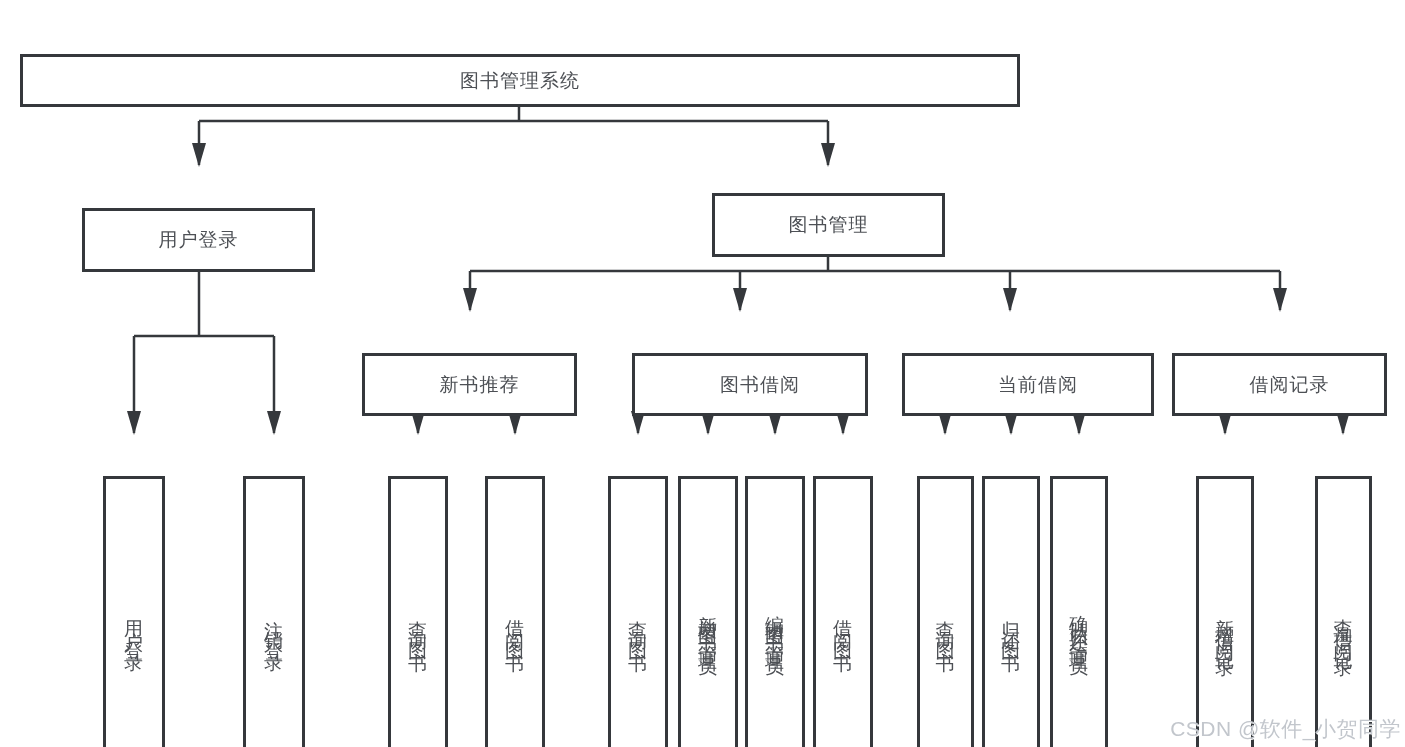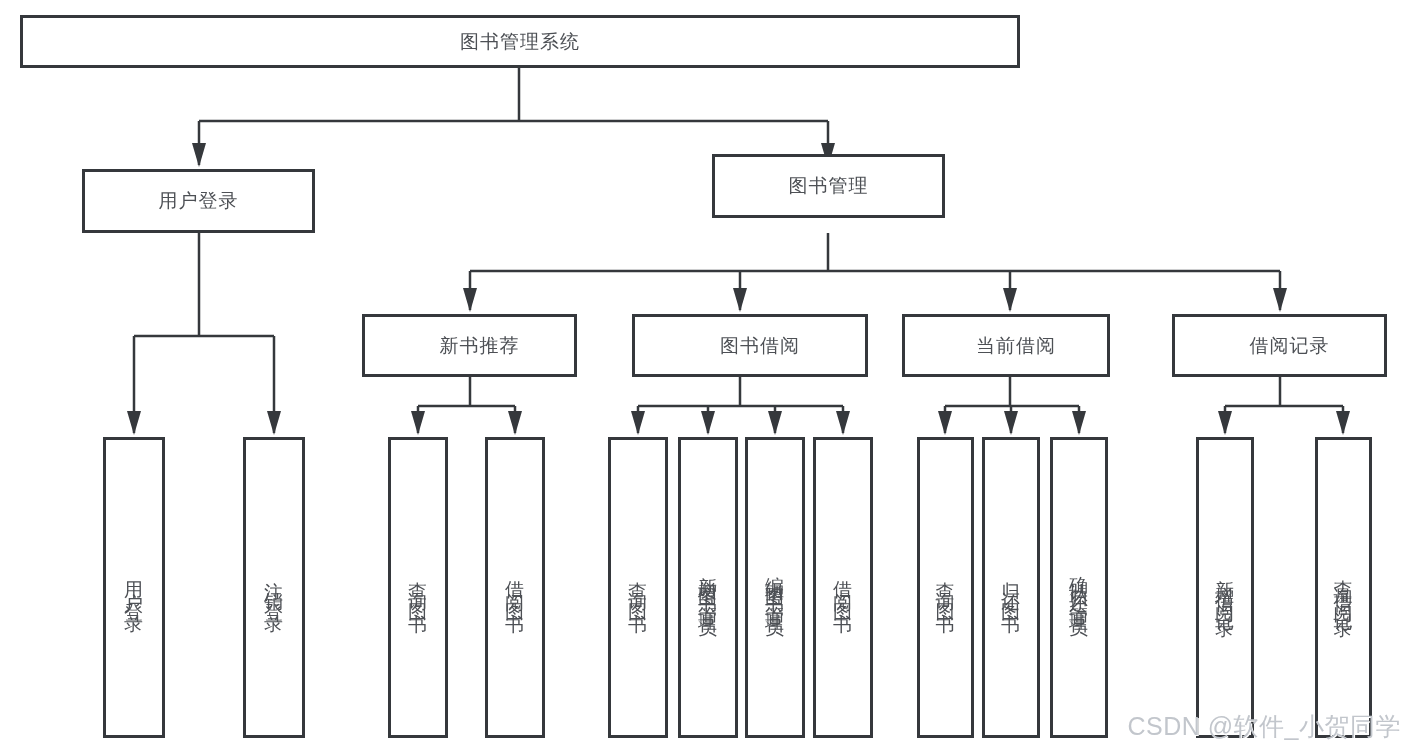--- a/index.html
+++ b/index.html
@@ -24,36 +24,37 @@
     position: absolute;
     border: 3px solid #35383c;
     background: #ffffff;
     color: #4d5055;
     display: flex;
     align-items: center;
     justify-content: center;
     font-size: 19px;
     letter-spacing: 1px;
     z-index: 2;
+    margin-top: 39px;
   }
 
   .hnode { height: 64px; }
 
   .root-node {
     left: 20px; top: 15px;
     width: 1000px; height: 53px;
   }
 
   .lvl2-user-login   { left: 82px;  top: 169px; width: 233px; }
   .lvl2-book-mgmt    { left: 712px; top: 154px; width: 233px; }
 
   .lvl3 { top: 314px; height: 63px; padding-left: 20px; }
   .lvl3-new-book     { left: 362px;  width: 215px; }
   .lvl3-book-borrow  { left: 632px;  width: 236px; }
-  .lvl3-current      { left: 902px;  width: 208px; }
+  .lvl3-current      { left: 902px;  width: 252px; }
   .lvl3-records      { left: 1172px; width: 215px; }
 
   .leaf {
     top: 437px;
     height: 301px;
     writing-mode: vertical-rl;
     text-orientation: mixed;
     letter-spacing: 11px;
     font-size: 19px;
     line-height: 1;
@@ -69,21 +70,21 @@
   .leaf-cb-query   { left: 917px;  width: 57px; }
   .leaf-cb-return  { left: 982px;  width: 58px; }
   .leaf-cb-confirm { left: 1050px; width: 58px; letter-spacing: 6px; }
   .leaf-br-add     { left: 1196px; width: 58px; letter-spacing: 8px; }
   .leaf-br-query   { left: 1315px; width: 57px; letter-spacing: 8px; }
 
   .watermark {
     position: absolute;
     right: 4px;
     bottom: 4px;
-    font-size: 25px;
+    font-size: 21px;
     color: #c2c6cc;
     letter-spacing: 0.5px;
     z-index: 3;
     text-shadow: 1px 1px 0 #ffffff;
   }
 </style>
 </head>
 <body>
 
 <div class="canvas">

